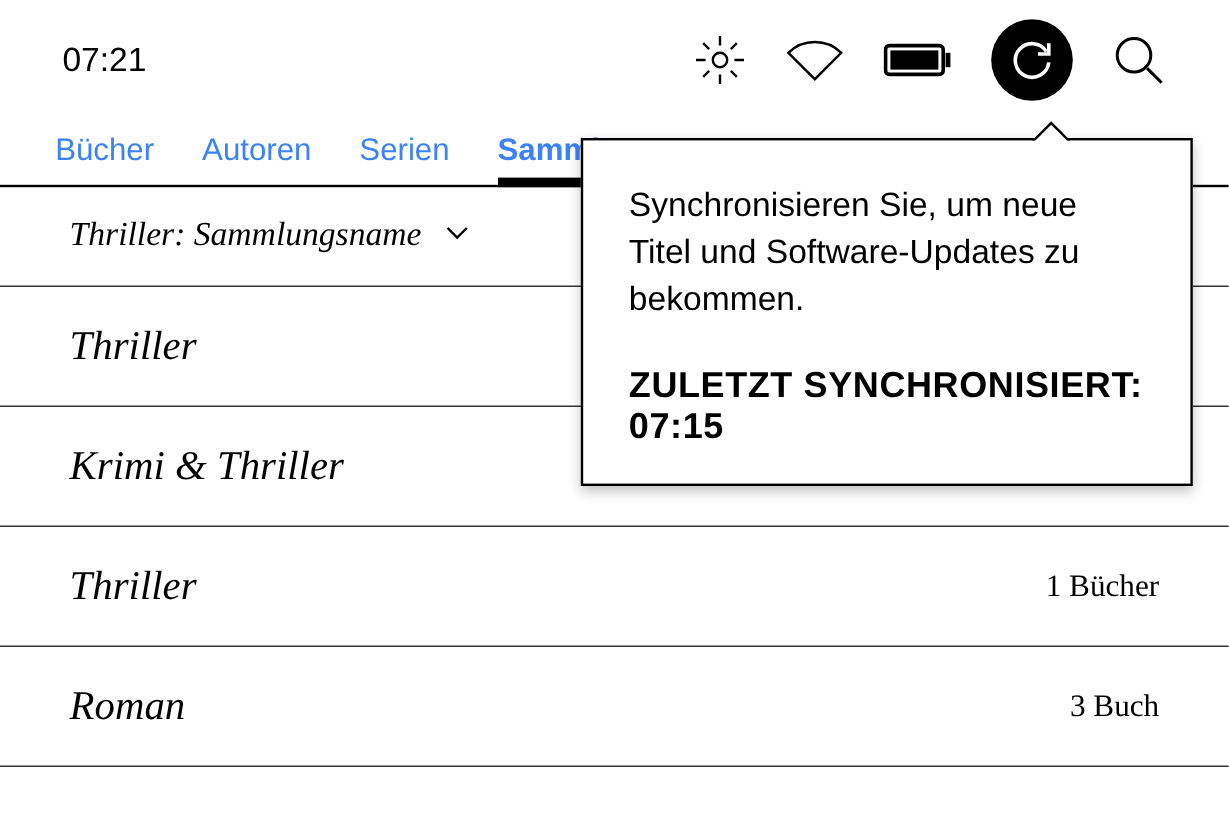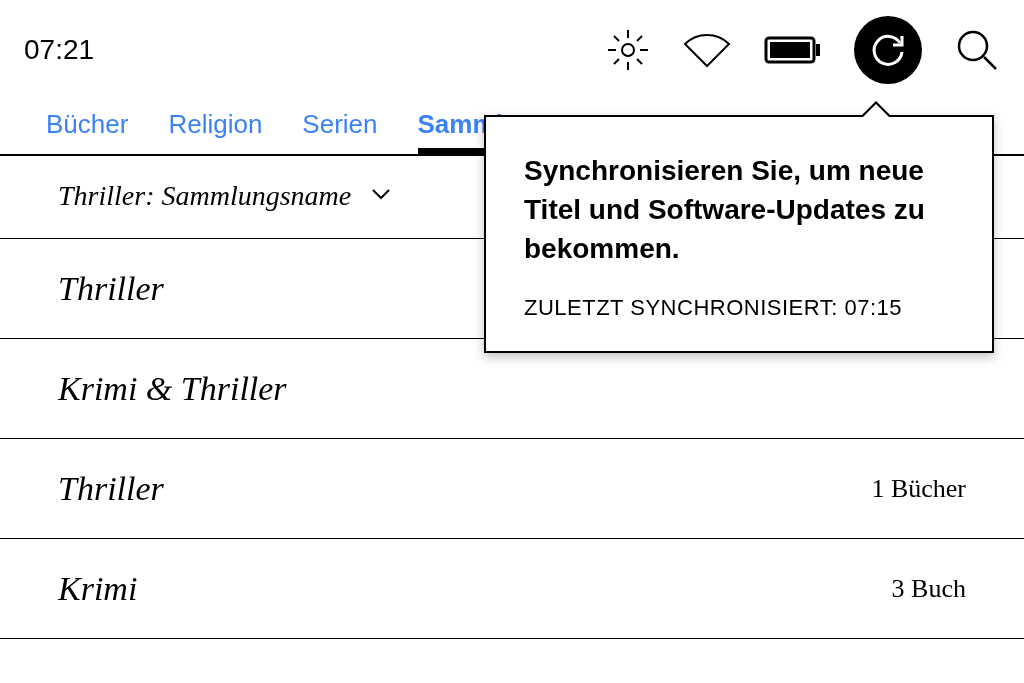--- a/index.html
+++ b/index.html
@@ -12,21 +12,21 @@
     overflow: hidden;
   }
   .screen { position: relative; width: 1024px; height: 683px; }
 
   
   .statusbar {
     position: relative;
     height: 100px;
     display: flex;
     align-items: center;
-    padding: 0 24px;
+    padding: 0 52px;
   }
   .clock {
     font-family: "Helvetica Neue", Arial, sans-serif;
     font-size: 28px;
     font-weight: 400;
   }
   .status-icons {
     margin-left: auto;
     display: flex;
     align-items: center;
@@ -121,37 +121,37 @@
     top:-13px;
     right:102px;
     width:0;height:0;
     border-left:14px solid transparent;
     border-right:14px solid transparent;
     border-bottom:14px solid #fff;
   }
   .popover-text{
     font-size: 28px;
     line-height: 1.4;
-    margin-bottom: 26px;
-    font-weight: bold;
+    margin-bottom: 36px;
   }
   .sync-btn{
     display:inline-block;
     background:#d6d6d6;
     font-family: Georgia, serif;
     font-style: italic;
     font-weight: 600;
     font-size: 26px;
     padding: 16px 30px;
     margin-bottom: 24px;
     cursor:pointer;
   }
   .last-sync{
-    font-size: 22px;
+    font-size: 30px;
     letter-spacing: .5px;
+    font-weight: bold;
   }
 </style>
 </head>
 <body>
 
 <div class="screen">
 
   <div class="statusbar">
     <div class="clock">07:21</div>
     <div class="status-icons">
@@ -196,21 +196,21 @@
           <circle cx="19" cy="19" r="14"></circle>
           <line x1="30" y1="30" x2="42" y2="42"></line>
         </svg>
       </span>
 
     </div>
   </div>
 
   <div class="tabs">
     <div class="tab">Bücher</div>
-    <div class="tab">Religion</div>
+    <div class="tab">Autoren</div>
     <div class="tab">Serien</div>
     <div class="tab selected">Sammlungen</div>
   </div>
 
   <div class="sortrow">
     <span class="sort-label">Thriller: Sammlungsname</span>
     <span class="chev">
       <svg width="20" height="14" viewBox="0 0 20 14" fill="none" stroke="#000" stroke-width="2">
         <polyline points="2,3 10,11 18,3"></polyline>
       </svg>
@@ -224,21 +224,21 @@
     </div>
     <div class="row">
       <span class="row-title">Krimi &amp; Thriller</span>
       <span class="row-count"></span>
     </div>
     <div class="row">
       <span class="row-title">Thriller</span>
       <span class="row-count">1 Bücher</span>
     </div>
     <div class="row">
-      <span class="row-title">Krimi</span>
+      <span class="row-title">Roman</span>
       <span class="row-count">3 Buch</span>
     </div>
   </div>
 
   <div class="popover">
     <div class="popover-text">Synchronisieren Sie, um neue Titel und Software-Updates zu bekommen.</div>
     <div class="last-sync">ZULETZT SYNCHRONISIERT: 07:15</div>
   </div>
 
 </div>

